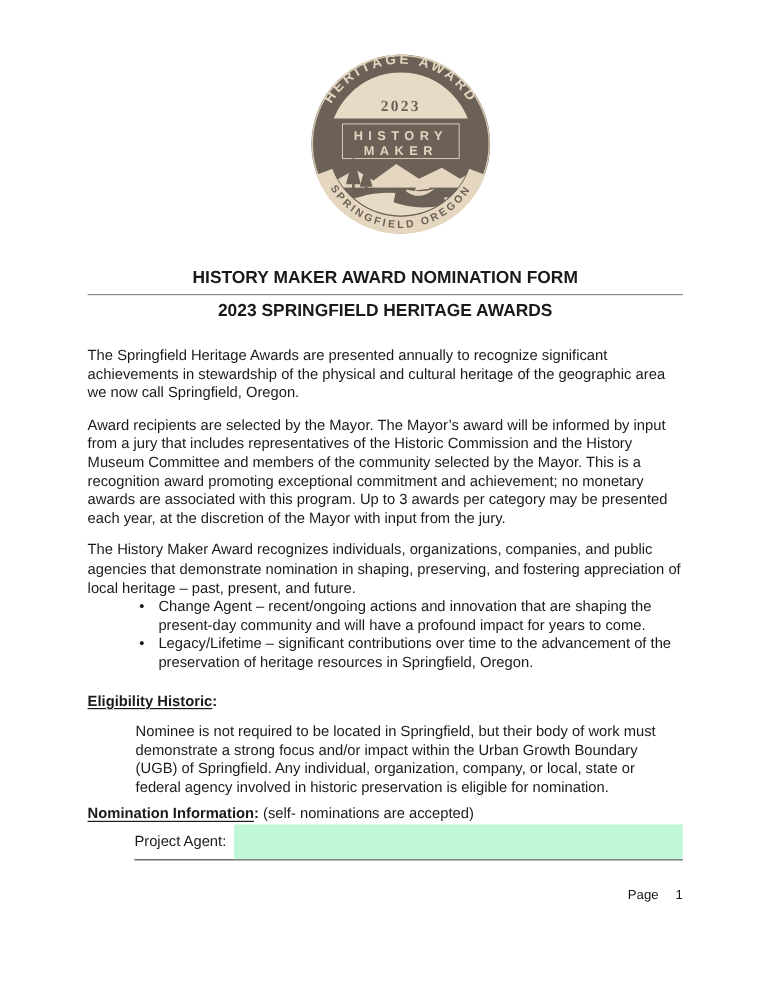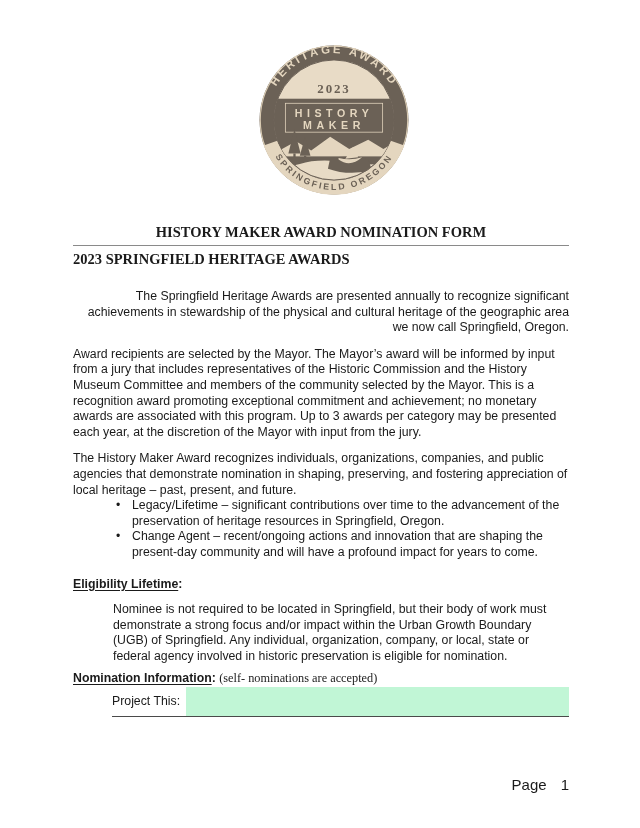--- a/index.html
+++ b/index.html
@@ -15,44 +15,44 @@
   .logo-wrap {
     padding-top:44px;
     display:flex;
     justify-content:center;
   }
   .logo {
     width:152px; height:152px;
     position:relative; left:14px;
   }
   
-  .titles { margin:26px 71px 0 73px;font-family:Liberation Serif, serif; }
+  .titles { margin:26px 71px 0 73px; }
   .title1 {
     text-align:center; font-weight:bold; font-size:14.5px; line-height:20px;
     padding-bottom:3px; border-bottom:1px solid #8a8a8a;
   }
   .title2 {
-    font-weight:bold; font-size:14.5px; line-height:20px;
+    text-align:center; font-weight:bold; font-size:14.5px; line-height:20px;
     margin-top:3px;
   }
   
   .content { margin:0 71px 0 73px; font-size:12.3px; line-height:15.6px; }
   .para { margin:11px 0 0 0; }
-  .para.first { margin-top:20px;text-align:right; }
+  .para.first { margin-top:20px; }
   ul.award-list { margin:0; padding:0; list-style:none; }
   ul.award-list li { position:relative; padding-left:59px; }
   ul.award-list li::before {
     content:"\2022";
     position:absolute; left:43px; top:0;
   }
   .section-head { margin-top:16px; font-weight:bold; }
   .u { text-decoration:underline; text-underline-offset:2px; text-decoration-thickness:1px; }
   .indent-para { margin:10px 0 0 40px; }
   .nom-head { margin-top:7px; font-weight:bold; }
-  .nom-note { font-weight:normal;font-family:Liberation Serif, serif; }
+  .nom-note { font-weight:normal; }
   
   .project-row {
     margin-left:39px;
     display:flex; align-items:stretch;
     border-bottom:1.5px solid #4a4a4a;
     height:29px;
   }
   .project-label {
     display:flex; align-items:center;
     padding-right:6px; white-space:nowrap;
@@ -60,22 +60,22 @@
   .project-field {
     flex:1 1 auto;
     background:#c1f6d6;
     border:none; outline:none;
     font-family:"Liberation Sans", sans-serif;
     font-size:12.3px; color:#1a1a1a;
     padding:0 4px;
   }
   
   .footer {
-    position:absolute; top:776px; right:71px;
-    font-size:15px; display:flex; gap:14px;
+    position:absolute; top:740px; right:71px;
+    font-size:11px; display:flex; gap:14px;
   }
 </style>
 </head>
 <body>
 
 <div class="page">
 
   <div class="logo-wrap">
     <svg class="logo" viewBox="0 0 200 200" xmlns="http://www.w3.org/2000/svg">
       <defs>
@@ -134,36 +134,36 @@
     <div class="title1">HISTORY MAKER AWARD NOMINATION FORM</div>
     <div class="title2">2023 SPRINGFIELD HERITAGE AWARDS</div>
   </div>
 
   <div class="content">
     <p class="para first">The Springfield Heritage Awards are presented annually to recognize significant achievements in stewardship of the physical and cultural heritage of the geographic area we now call Springfield, Oregon.</p>
     <p class="para">Award recipients are selected by the Mayor. The Mayor’s award will be informed by input from a jury that includes representatives of the Historic Commission and the History Museum Committee and members of the community selected by the Mayor. This is a recognition award promoting exceptional commitment and achievement; no monetary awards are associated with this program. Up to 3 awards per category may be presented each year, at the discretion of the Mayor with input from the jury.</p>
     <p class="para">The History Maker Award recognizes individuals, organizations, companies, and public agencies that demonstrate nomination in shaping, preserving, and fostering appreciation of local heritage – past, present, and future.</p>
 
     <ul class="award-list">
+      <li>Change Agent – recent/ongoing actions and innovation that are shaping the present-day community and will have a profound impact for years to come.</li>
       <li>Legacy/Lifetime – significant contributions over time to the advancement of the preservation of heritage resources in Springfield, Oregon.</li>
-      <li>Change Agent – recent/ongoing actions and innovation that are shaping the present-day community and will have a profound impact for years to come.</li>
     </ul>
 
     <div class="section-head">
-      <span class="u">Eligibility Lifetime</span><span>:</span>
+      <span class="u">Eligibility Historic</span><span>:</span>
     </div>
     <p class="para indent-para">Nominee is not required to be located in Springfield, but their body of work must demonstrate a strong focus and/or impact within the Urban Growth Boundary (UGB) of Springfield. Any individual, organization, company, or local, state or federal agency involved in historic preservation is eligible for nomination.</p>
 
     <div class="nom-head">
       <span class="u">Nomination Information</span><span>:</span>
       <span class="nom-note">(self- nominations are accepted)</span>
     </div>
 
     <div class="project-row">
-      <div class="project-label">Project This:</div>
+      <div class="project-label">Project Agent:</div>
       <input class="project-field" type="text" value="" style="">
     </div>
   </div>
 
   <div class="footer">
     <span>Page</span>
     <span>1</span>
   </div>
 
 </div>

